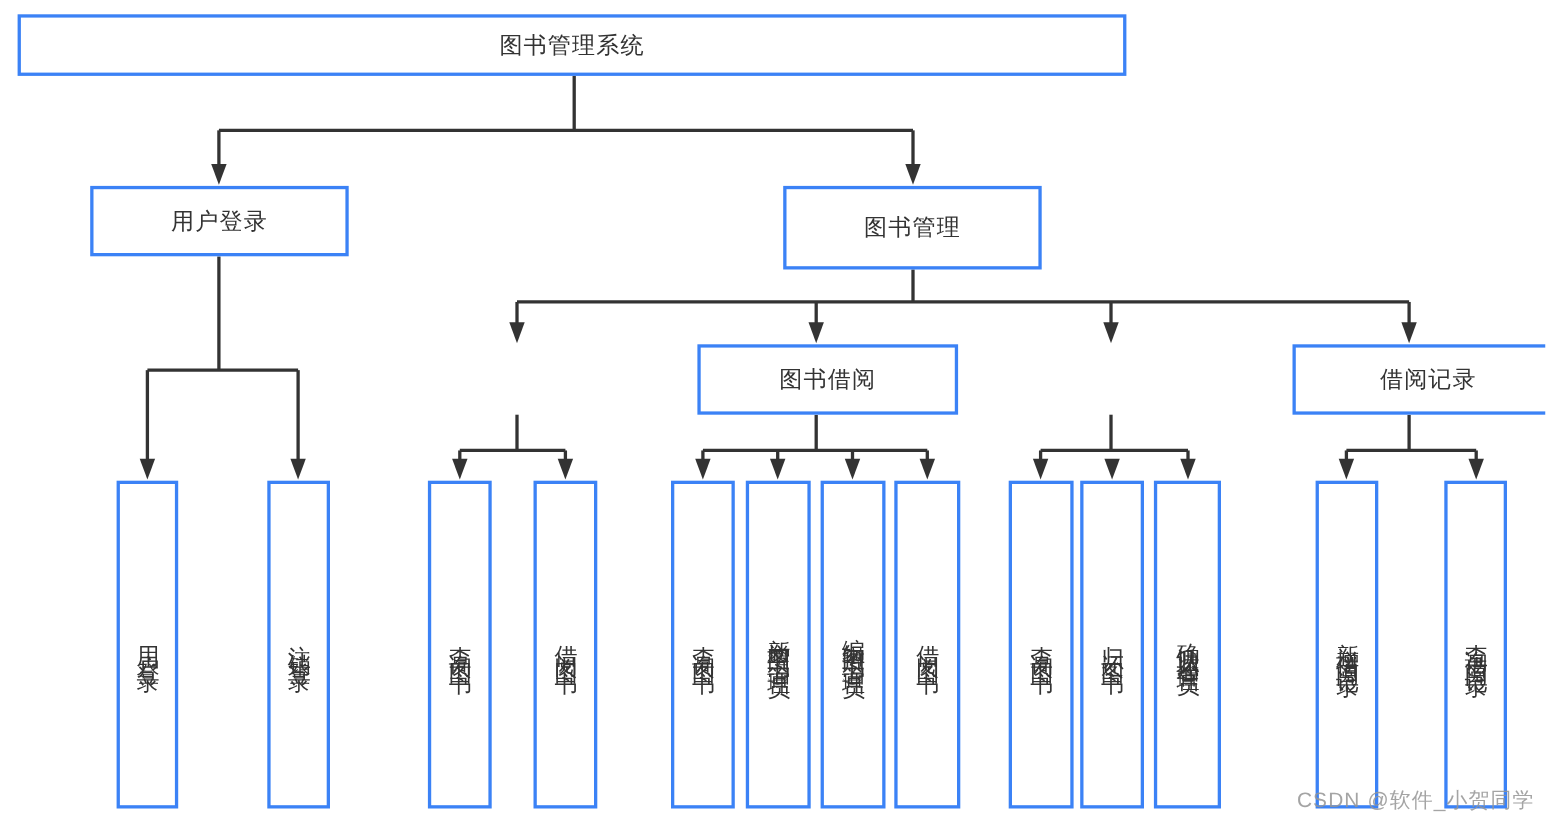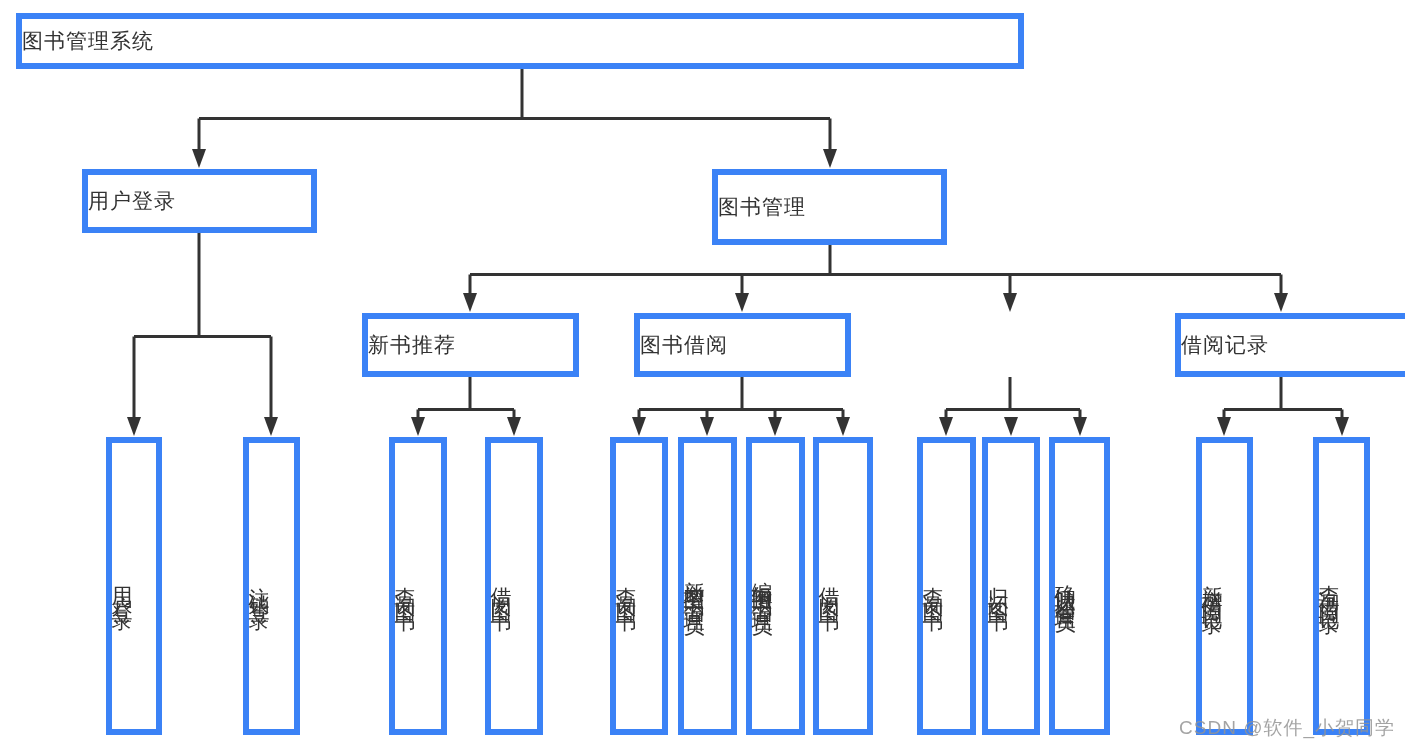--- a/index.html
+++ b/index.html
@@ -8,25 +8,25 @@
     width:1405px;height:747px;
     background:#ffffff;
     font-family:"Liberation Sans", sans-serif;
     color:#333333;
     overflow:hidden;
   }
   .connectors{position:absolute;left:0;top:0;width:1405px;height:747px;}
   .box{
     position:absolute;
     box-sizing:border-box;
-    border:6px solid #3b82f6;
+    border:3px solid #3b82f6;
     background:#ffffff;
     display:flex;
     align-items:center;
-    justify-content:flex-start;
+    justify-content:center;
     font-size:21px;
     letter-spacing:1px;
     color:#333333;
     z-index:2;
   }
   .vbox .vtext{
     writing-mode:vertical-rl;
     text-orientation:mixed;
     font-size:21px;
     letter-spacing:8px;
@@ -113,24 +113,21 @@
     <span>图书管理系统</span>
   </div>
 
   <div class="box" style="left:82px;top:169px;width:235px;height:64px;">
     <span>用户登录</span>
   </div>
   <div class="box" style="left:712px;top:169px;width:235px;height:76px;">
     <span>图书管理</span>
   </div>
 
-  <div class="box" style="left:362px;top:313px;width:217px;height:64px;">
-    <span>新书推荐</span>
-  </div>
-  <div class="box" style="left:634px;top:313px;width:217px;height:64px;">
+  <div class="box" style="left:634px;top:313px;width:237px;height:64px;">
     <span>图书借阅</span>
   </div>
   <div class="box" style="left:1175px;top:313px;width:247px;height:64px;">
     <span>借阅记录</span>
   </div>
 
   <div class="box vbox" style="left:106px;top:437px;width:56px;height:298px;">
     <span class="vtext">用户登录</span>
   </div>
   <div class="box vbox" style="left:243px;top:437px;width:57px;height:298px;">

